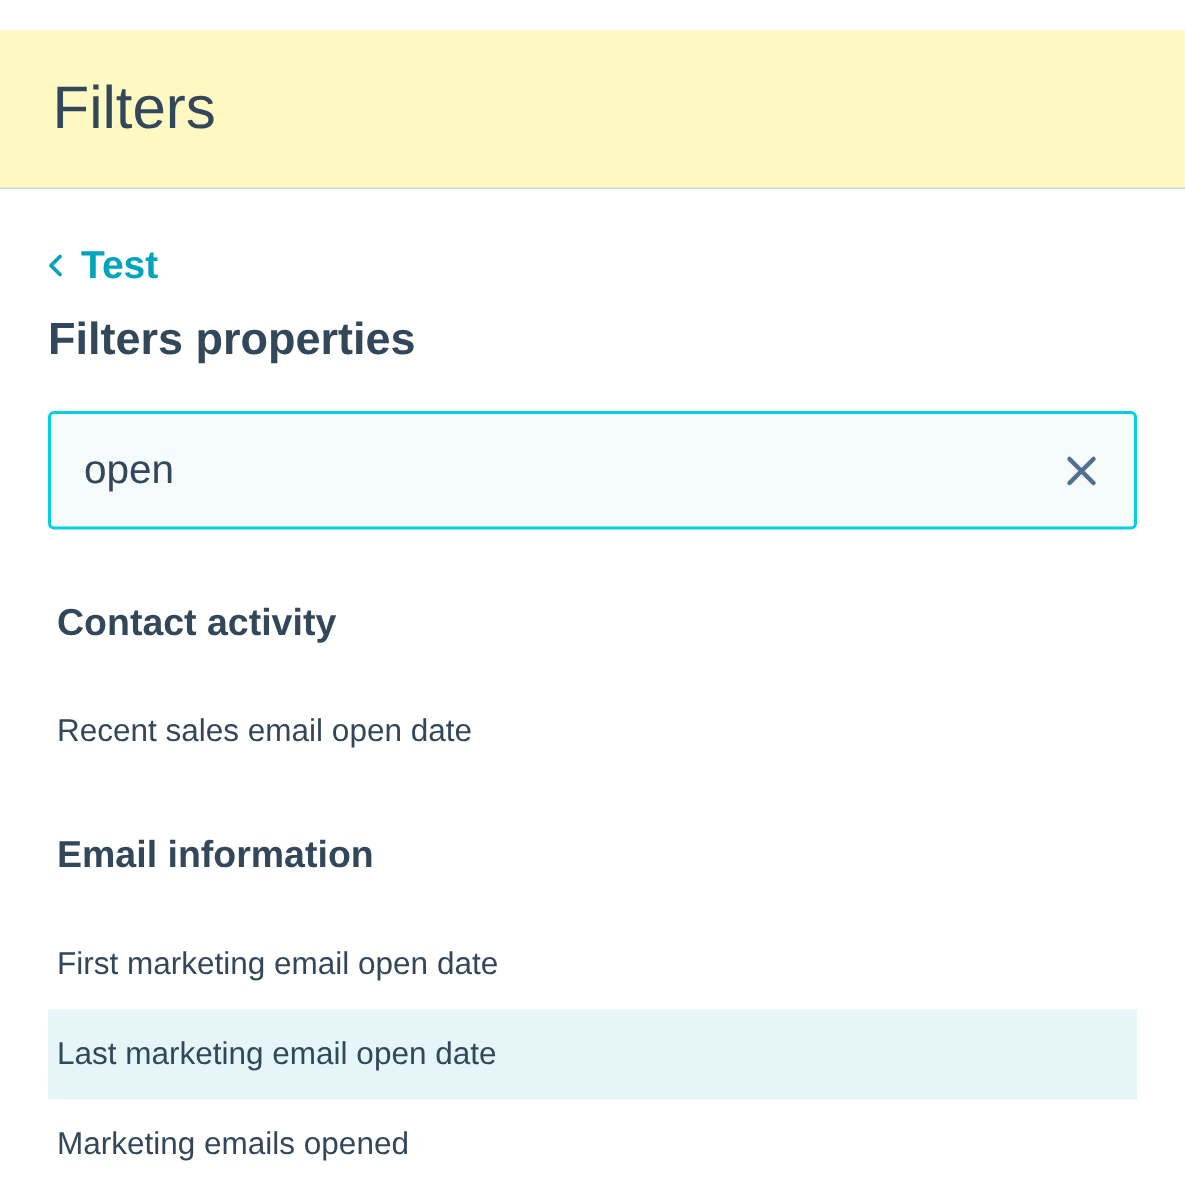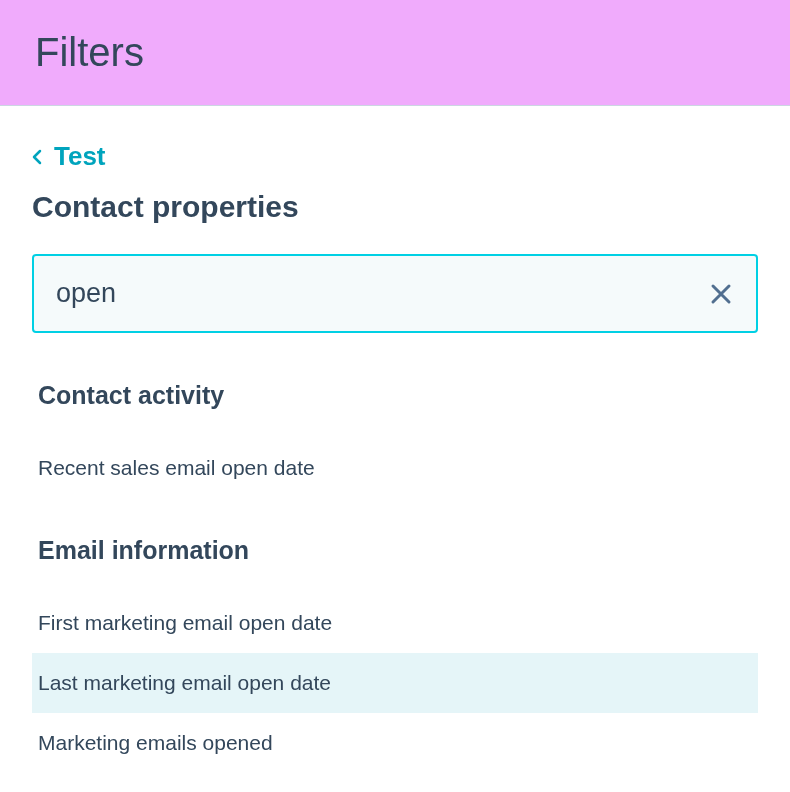--- a/index.html
+++ b/index.html
@@ -12,22 +12,23 @@
       width: 790px;
       height: 792px;
       background: #ffffff;
       color: #33475b;
     }
     .header {
       display: flex;
       justify-content: space-between;
       align-items: center;
       padding: 30px 35px;
-      background: #f0abfc;
+      background: #fef9c3;
       border-bottom: 1px solid #cbd6e2;
+      margin-top: 20px;
     }
     .header-title {
       font-size: 40px;
       font-weight: 400;
       color: #33475b;
     }
     .test-filters-btn {
       display: flex;
       align-items: center;
       gap: 10px;
@@ -124,21 +125,21 @@
 <div class="content">
   <div class="back-link">
     <span>
       <svg viewBox="0 0 10 16" fill="none" stroke="currentColor" stroke-width="2.5">
         <path d="M8 2 L2 8 L8 14" stroke-linecap="round" stroke-linejoin="round"></path>
       </svg>
     </span>
     <span>Test</span>
   </div>
 
-  <h2 class="section-title">Contact properties</h2>
+  <h2 class="section-title">Filters properties</h2>
 
   <div class="search-wrapper">
     <input type="text" class="search-input" value="open" style="">
     <span class="clear-icon">
       <span>
         <svg viewBox="0 0 24 24" fill="none" stroke="currentColor" stroke-width="3">
           <path d="M4 4 L20 20 M20 4 L4 20" stroke-linecap="round"></path>
         </svg>
       </span>
     </span>

